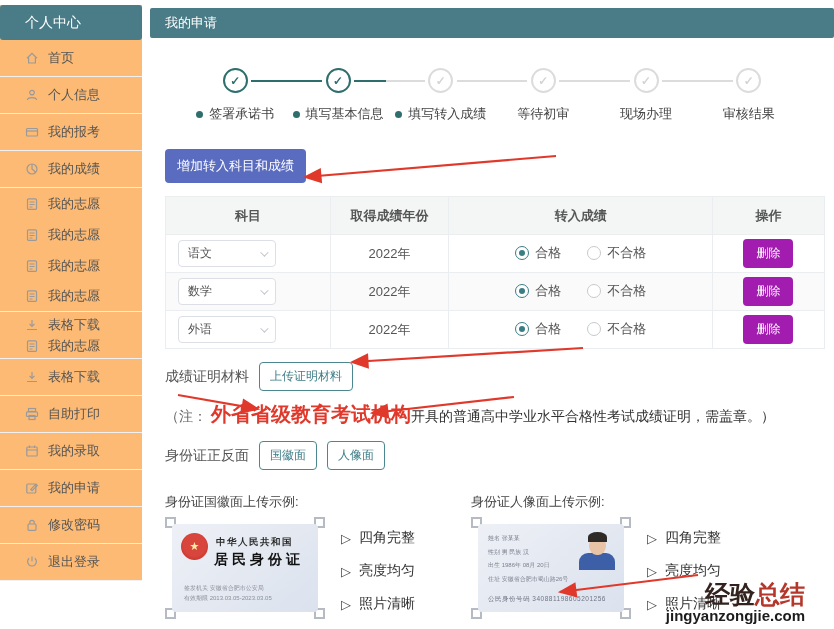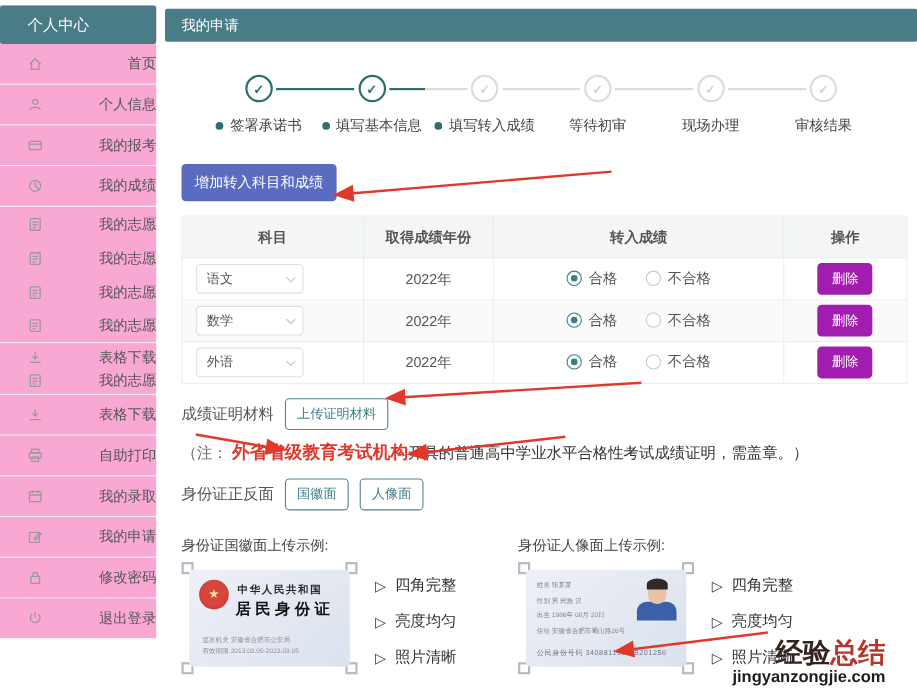--- a/index.html
+++ b/index.html
@@ -1,26 +1,26 @@
 <!DOCTYPE html>
 <html><head>
 <meta charset="utf-8">
 <style>
   * { box-sizing: border-box; }
   html,body { margin:0; padding:0; }
   body { width:834px; height:629px; position:relative; overflow:hidden;
          background:#fff; font-family:"Liberation Sans", sans-serif; }
 
   
-  .sidebar { position:absolute; left:0; top:5px; width:142px; background:#f9a8d4; }
+  .sidebar { position:absolute; left:0; top:5px; width:142px; background:#fdba74; }
   .sb-head { height:35px; background:#497c87; border-radius:3px; color:#fff;
              font-size:14px; line-height:35px; padding-left:25px; }
   .sb-list { list-style:none; margin:0; padding:0; }
   .sb-item { display:flex; align-items:center; gap:9px; height:37px; padding-left:25px;
-             color:#555; font-size:13px; border-bottom:1px solid #f0f0f0; cursor:pointer;justify-content:space-between; }
+             color:#555; font-size:13px; border-bottom:1px solid #f0f0f0; cursor:pointer; }
   .sb-item.nb { border-bottom:none; height:31px; }
   .sb-item.grp-end { height:31px; }
   .sb-double { border-bottom:1px solid #f0f0f0; padding:2px 0; }
   .sb-double .sb-item { border-bottom:none; height:21px; }
   .icn { width:14px; height:14px; flex:0 0 14px; }
   .icn svg { display:block; stroke:#9a9a9a; fill:none; stroke-width:1.2; }
 
   
   main { position:absolute; left:150px; top:8px; width:684px; }
   .m-head { height:30px; background:#497c87; border-radius:2px; color:#fff;
@@ -71,21 +71,21 @@
           background:#3a7d85; }
   .del-btn { background:#a21caf; color:#fff; border:none; border-radius:4px;
              font-size:12px; padding:6px 13px; cursor:pointer; font-family:inherit; }
 
   .row-line { display:flex; align-items:center; gap:10px; margin:13px 0 0 15px;
               font-size:14px; color:#555; }
   .outline-btn { border:1px solid #4b8691; color:#3f7d87; background:#fff;
                  border-radius:4px; font-size:12px; padding:5px 10px; cursor:pointer;
                  font-family:inherit; }
   .note { margin:10px 0 0 15px; font-size:14px; color:#666; }
-  .note .red { color:#e0392b; font-weight:bold; font-size:16px; }
+  .note .red { color:#e0392b; font-weight:bold; font-size:20px; }
   .note .rest { color:#333; }
 
   
   .examples { display:flex; gap:56px; margin:23px 0 0 15px; }
   .ex-title { font-size:13px; color:#444; margin-bottom:6px; }
   .ex-body { display:flex; gap:16px; }
   .card-wrap { position:relative; padding:7px; }
   .card-wrap i { position:absolute; width:11px; height:11px; border:2px solid #b6bac2; }
   .c-tl { top:0; left:0; border-right:none; border-bottom:none; }
   .c-tr { top:0; right:0; border-left:none; border-bottom:none; }

